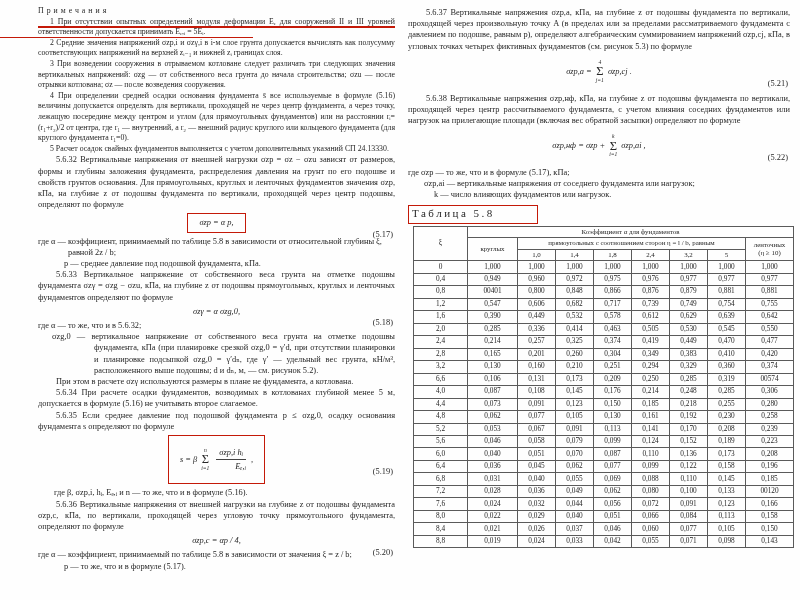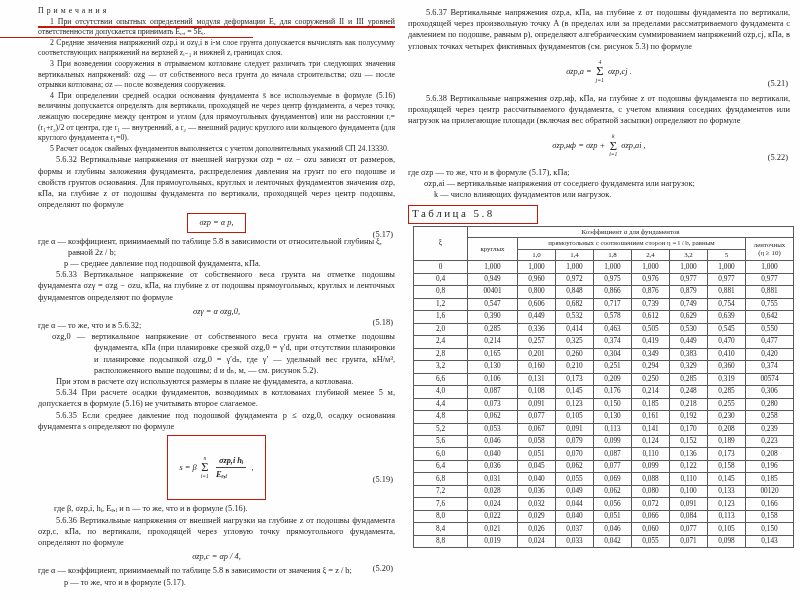--- a/index.html
+++ b/index.html
@@ -28,21 +28,21 @@
 
   
   .frow { position: relative; text-align: center; margin: 3px 0; }
   .fx { font-style: italic; }
   .fnum { position: absolute; right: 2px; top: 50%; transform: translateY(-50%); font-style: normal; margin-top: 12px; }
   .red-frame { display: inline-block; border: 1.7px solid var(--accent); padding: 3px 11px; }
   .fgroup { display: inline-flex; align-items: center; gap: 2px; }
   .sumwrap { display: inline-flex; flex-direction: column; align-items: center; line-height: 1; margin: 0 2px; }
   .sumtop, .sumbot { font-size: 5.6px; font-style: italic; }
   .sumsym { font-size: 12.5px; line-height: 1; }
-  .fracwrap { display: inline-block; font-style: italic; margin: 16px 3px; text-align: left; font-weight: bold; }
+  .fracwrap { display: inline-block; font-style: italic; margin: 8px 3px; text-align: right; }
   .fracnum { display: block; border-bottom: 0.9px solid #444; padding: 0 3px 1px; }
   .fracden { display: block; padding-top: 1px; }
 
   
   .red-line { position: absolute; height: 1.7px; background: var(--accent); }
   #rl1 { left: 38px; top: 26px;   width: 357px; }
   #rl2 { left: 0;    top: 36.5px; width: 253px; }
   .tlabel-row { margin: 5px 0 2px; }
   .red-frame-label { display: inline-block; border: 1.7px solid var(--accent); padding: 2px 42px 2px 3px; }
   .tlabel { letter-spacing: 2.5px; font-size: 11px; }

